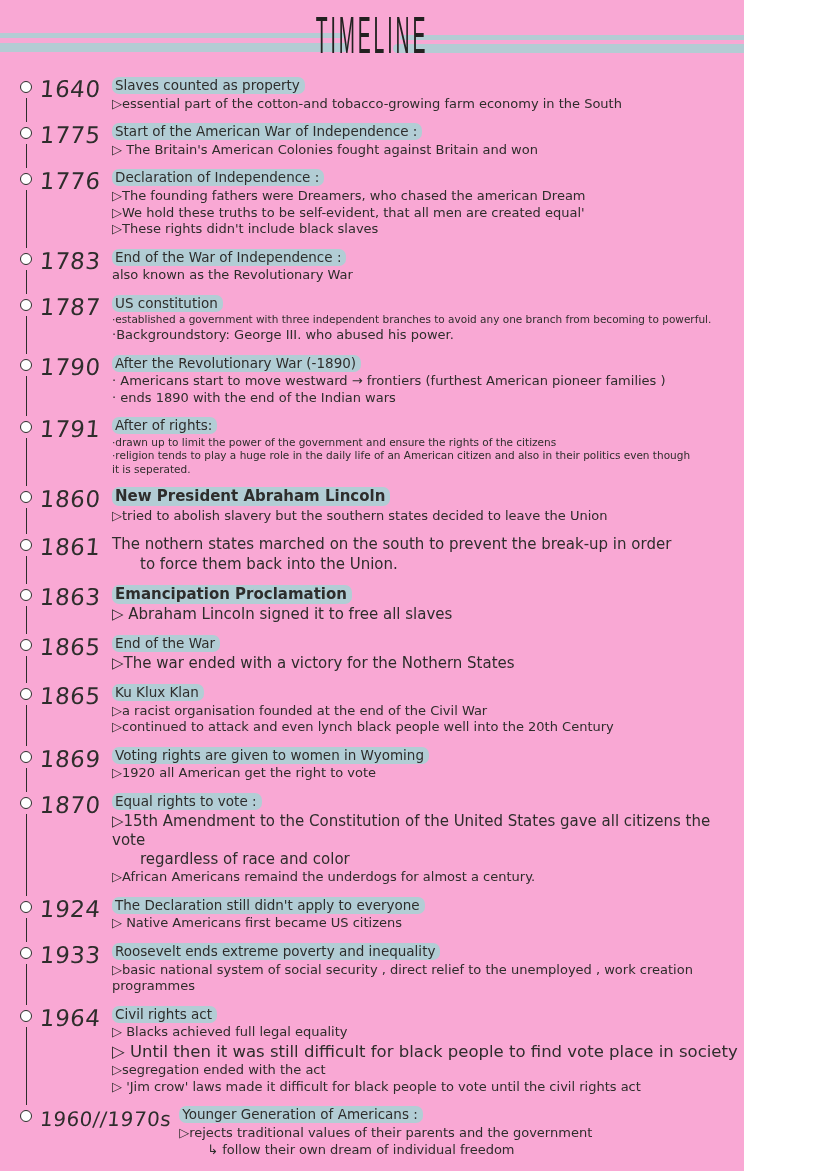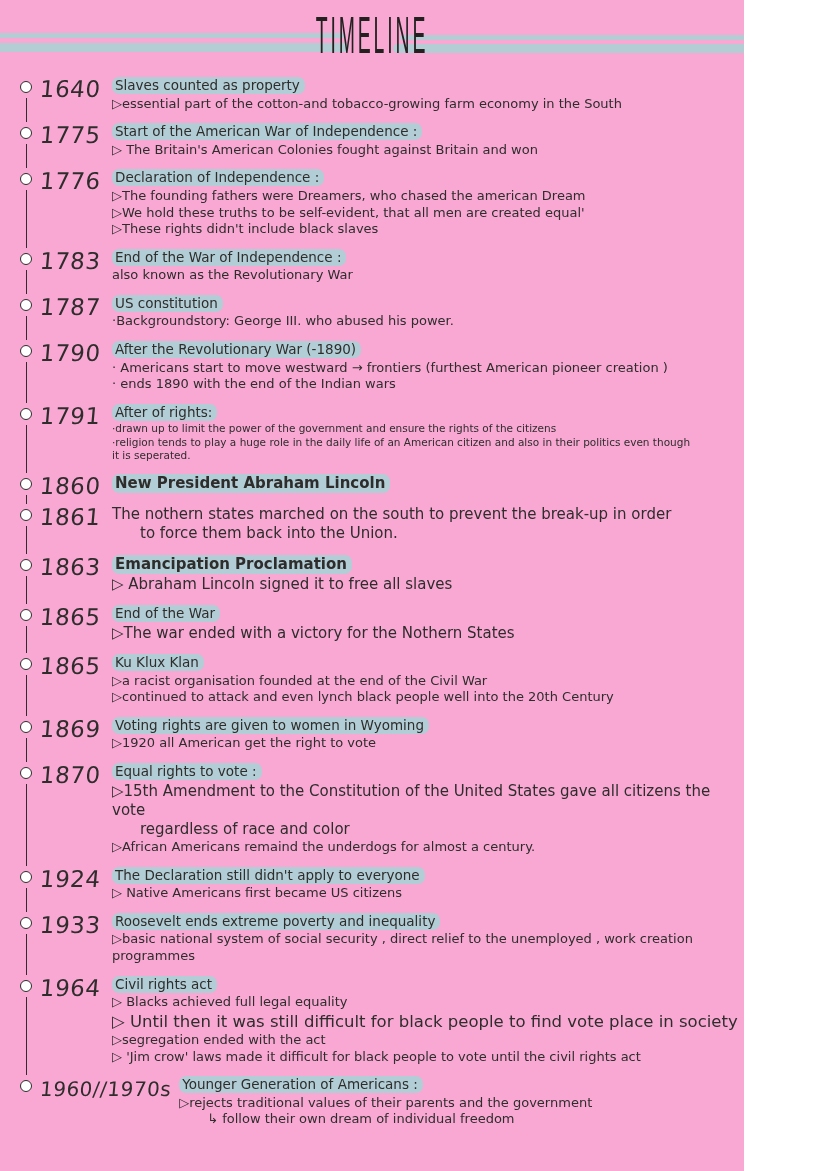--- a/index.html
+++ b/index.html
@@ -116,32 +116,33 @@
         </div>
       </section>
       <section class="entry">
         <div class="rail">
           <span class="node"></span>
           <span class="link"></span>
         </div>
         <div class="year">1787</div>
         <div class="content">
           <div class="heading m"><mark>US constitution</mark></div>
+          <div class="ln s">·established a government with three independent branches to avoid any one branch from becoming to powerful.</div>
           <div class="ln m">·Backgroundstory: George III. who abused his power.</div>
         </div>
       </section>
       <section class="entry">
         <div class="rail">
           <span class="node"></span>
           <span class="link"></span>
         </div>
         <div class="year">1790</div>
         <div class="content">
           <div class="heading m"><mark>After the Revolutionary War (-1890)</mark></div>
-          <div class="ln m">· Americans start to move westward → frontiers (furthest  American pioneer  creation )</div>
+          <div class="ln m">· Americans start to move westward → frontiers (furthest  American pioneer  families )</div>
           <div class="ln m">· ends 1890 with the end of the Indian wars</div>
         </div>
       </section>
       <section class="entry">
         <div class="rail">
           <span class="node"></span>
           <span class="link"></span>
         </div>
         <div class="year">1791</div>
         <div class="content">
@@ -152,20 +153,21 @@
         </div>
       </section>
       <section class="entry">
         <div class="rail">
           <span class="node"></span>
           <span class="link"></span>
         </div>
         <div class="year">1860</div>
         <div class="content">
           <div class="heading l"><mark>New President Abraham Lincoln</mark></div>
+          <div class="ln m">▷tried to abolish slavery but the southern states  decided to leave the  Union</div>
         </div>
       </section>
       <section class="entry">
         <div class="rail">
           <span class="node"></span>
           <span class="link"></span>
         </div>
         <div class="year">1861</div>
         <div class="content">
           <div class="ln l">The nothern states marched on the south to prevent the break-up in order</div>

